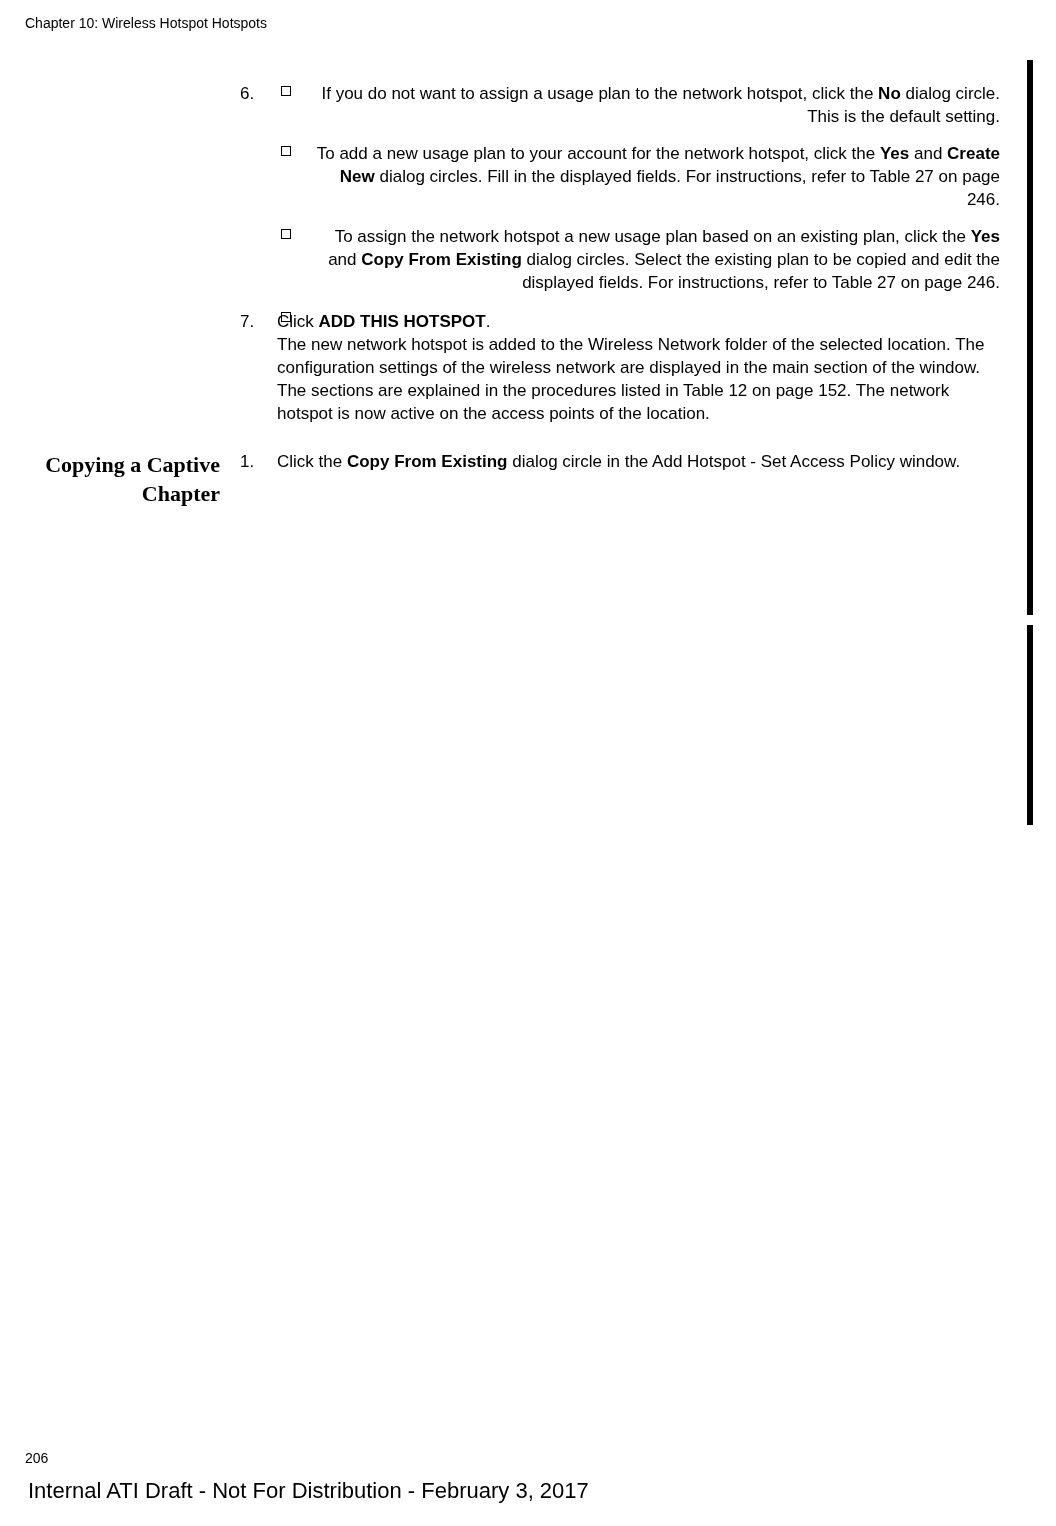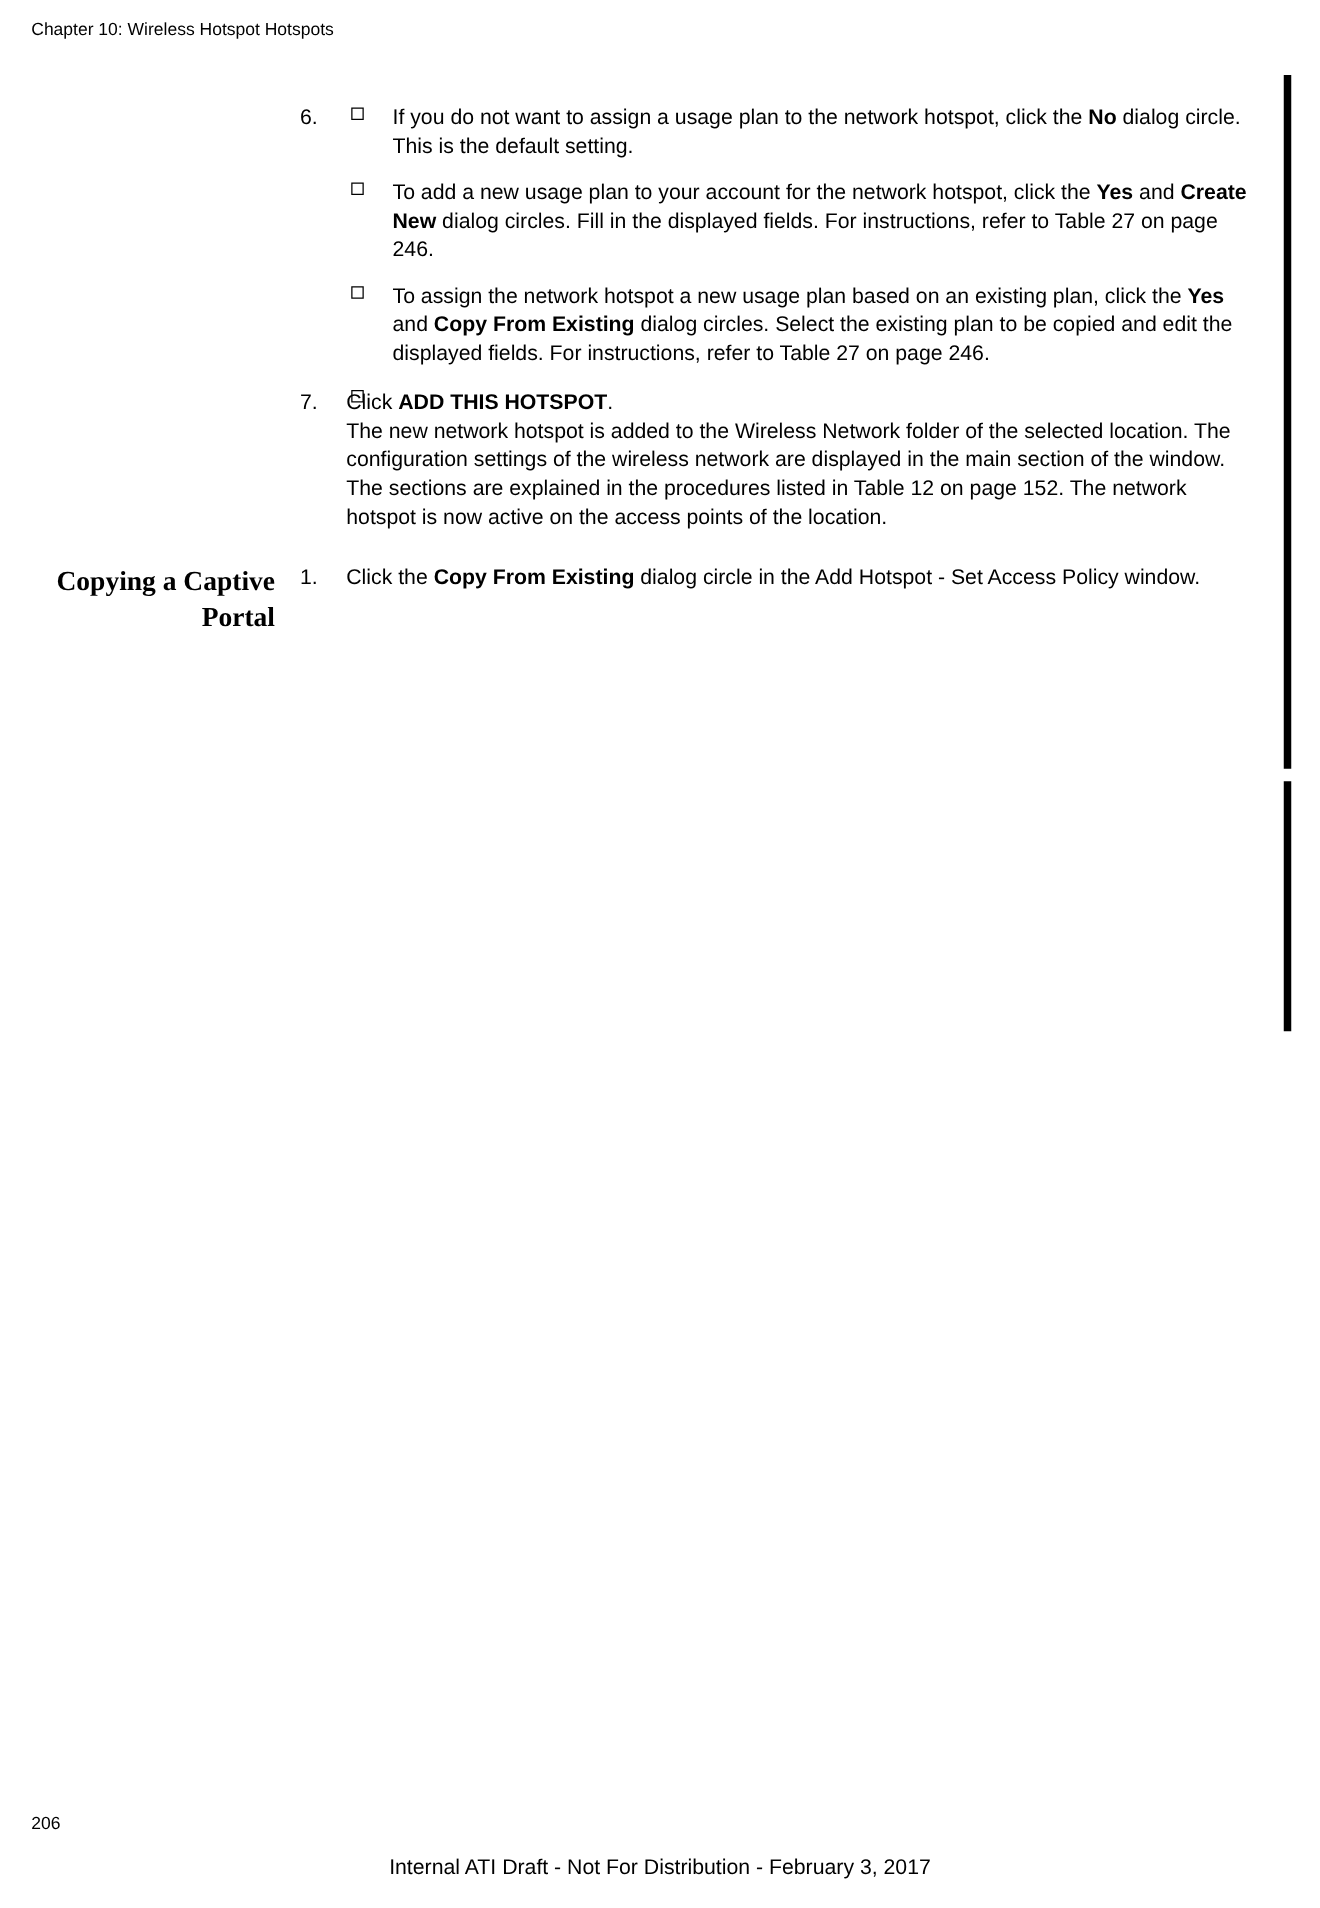--- a/index.html
+++ b/index.html
@@ -54,20 +54,21 @@
       position: absolute;
       left: 0;
       top: 0;
     }
     .step-text {
       display: block;
     }
     .sub-list {
       list-style: none;
       margin-top: 18px;
+      text-align: right;
     }
     .sub-item {
       position: relative;
       padding-left: 37px;
       margin-bottom: 14px;
       font-size: 17px;
       line-height: 1.35;
     }
     .sub-bullet {
       position: absolute;
@@ -108,22 +109,22 @@
       position: absolute;
       bottom: 60px;
       left: 25px;
       font-size: 14px;
     }
     .footer-text {
       position: absolute;
       bottom: 22px;
       left: 0;
       width: 100%;
-      text-align: center;
-      font-size: 17px;
+      font-size: 22px;
+      padding-left: 28px;
     }
     b {
       font-weight: bold;
     }
   </style>
 </head>
 <body>
 
 <div class="header">Chapter 10: Wireless Hotspot Hotspots</div>
 
@@ -154,21 +155,21 @@
     </ul>
   </div>
 
   <div class="step-item">
     <span class="step-number">7.</span>
     <span class="step-text"><span>Click </span><b>ADD THIS HOTSPOT</b><span>.</span></span>
     <div class="result-text">The new network hotspot is added to the Wireless Network folder of the selected location. The configuration settings of the wireless network are displayed in the main section of the window. The sections are explained in the procedures listed in Table 12 on page 152. The network hotspot is now active on the access points of the location.</div>
   </div>
 
   <div class="section-block">
-    <div class="section-title">Copying a Captive Portal</div>
+    <div class="section-title">Copying a Captive Chapter</div>
 
     <div class="step-item">
       <span class="step-number">1.</span>
       <span class="step-text"><span>Click the </span><b>Copy From Existing</b><span> dialog circle in the Add Hotspot - Set Access Policy window.</span></span>
     </div>
   </div>
 
 </div>
 
 <div class="page-number">206</div>

